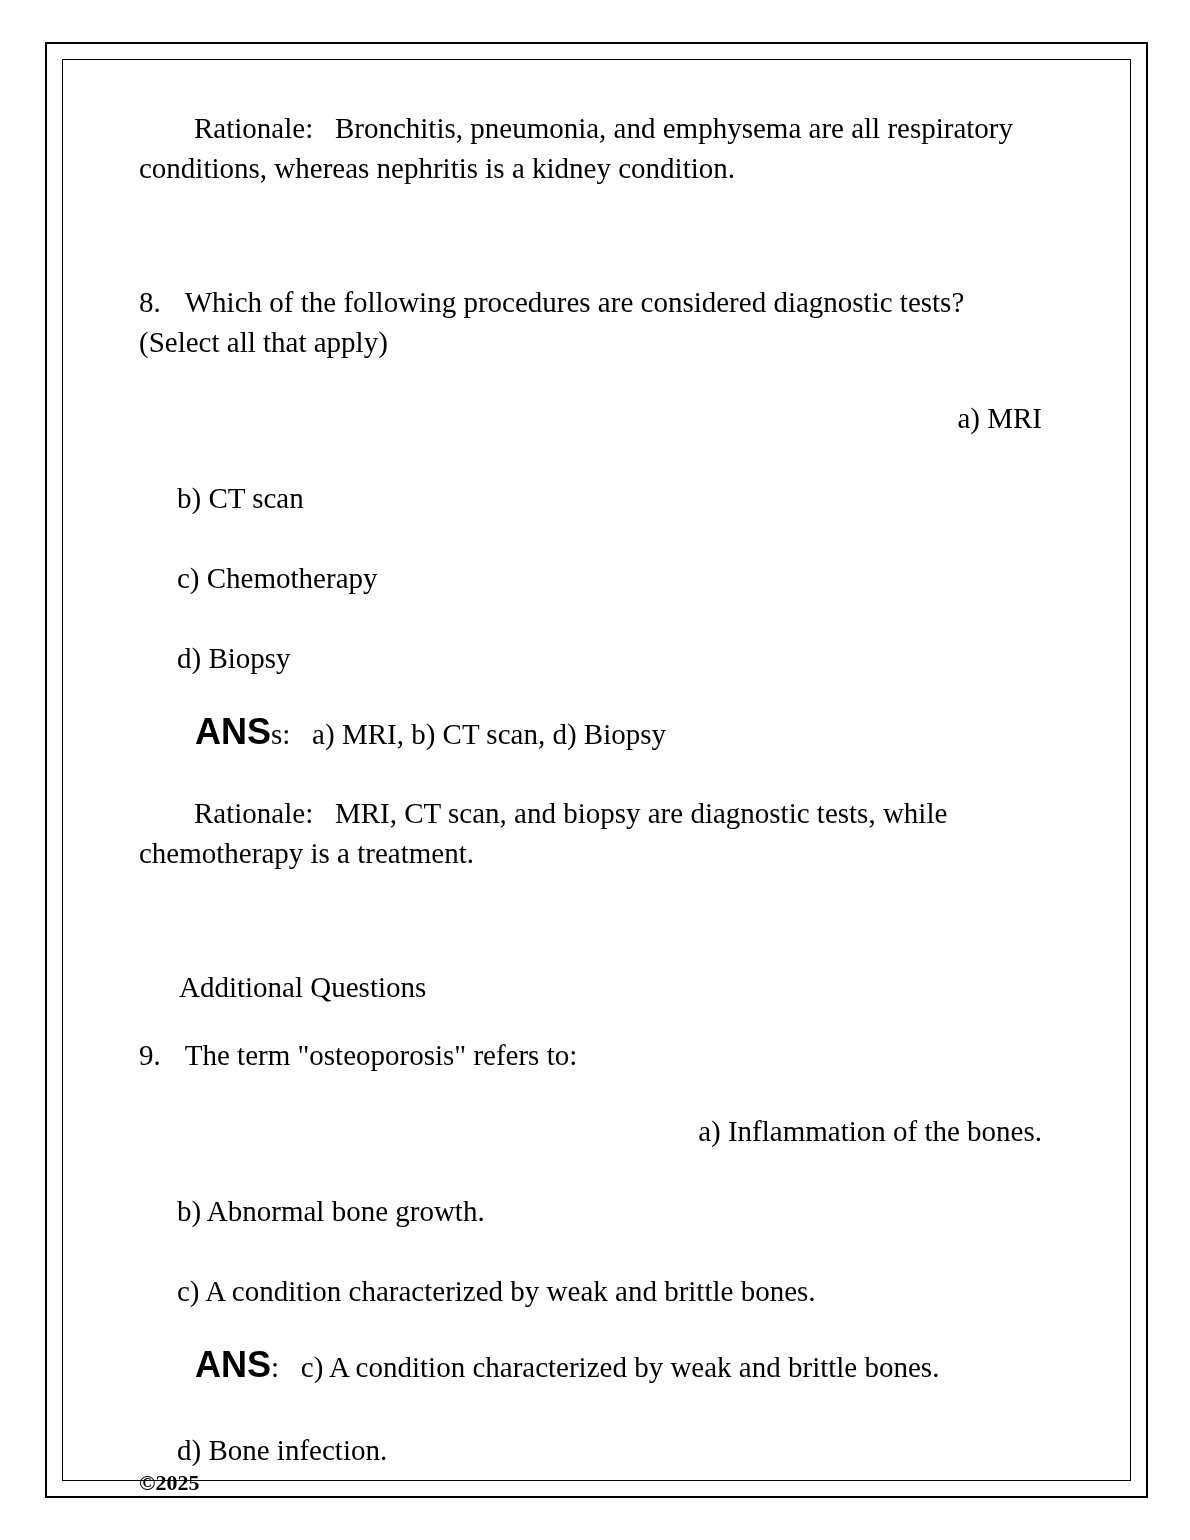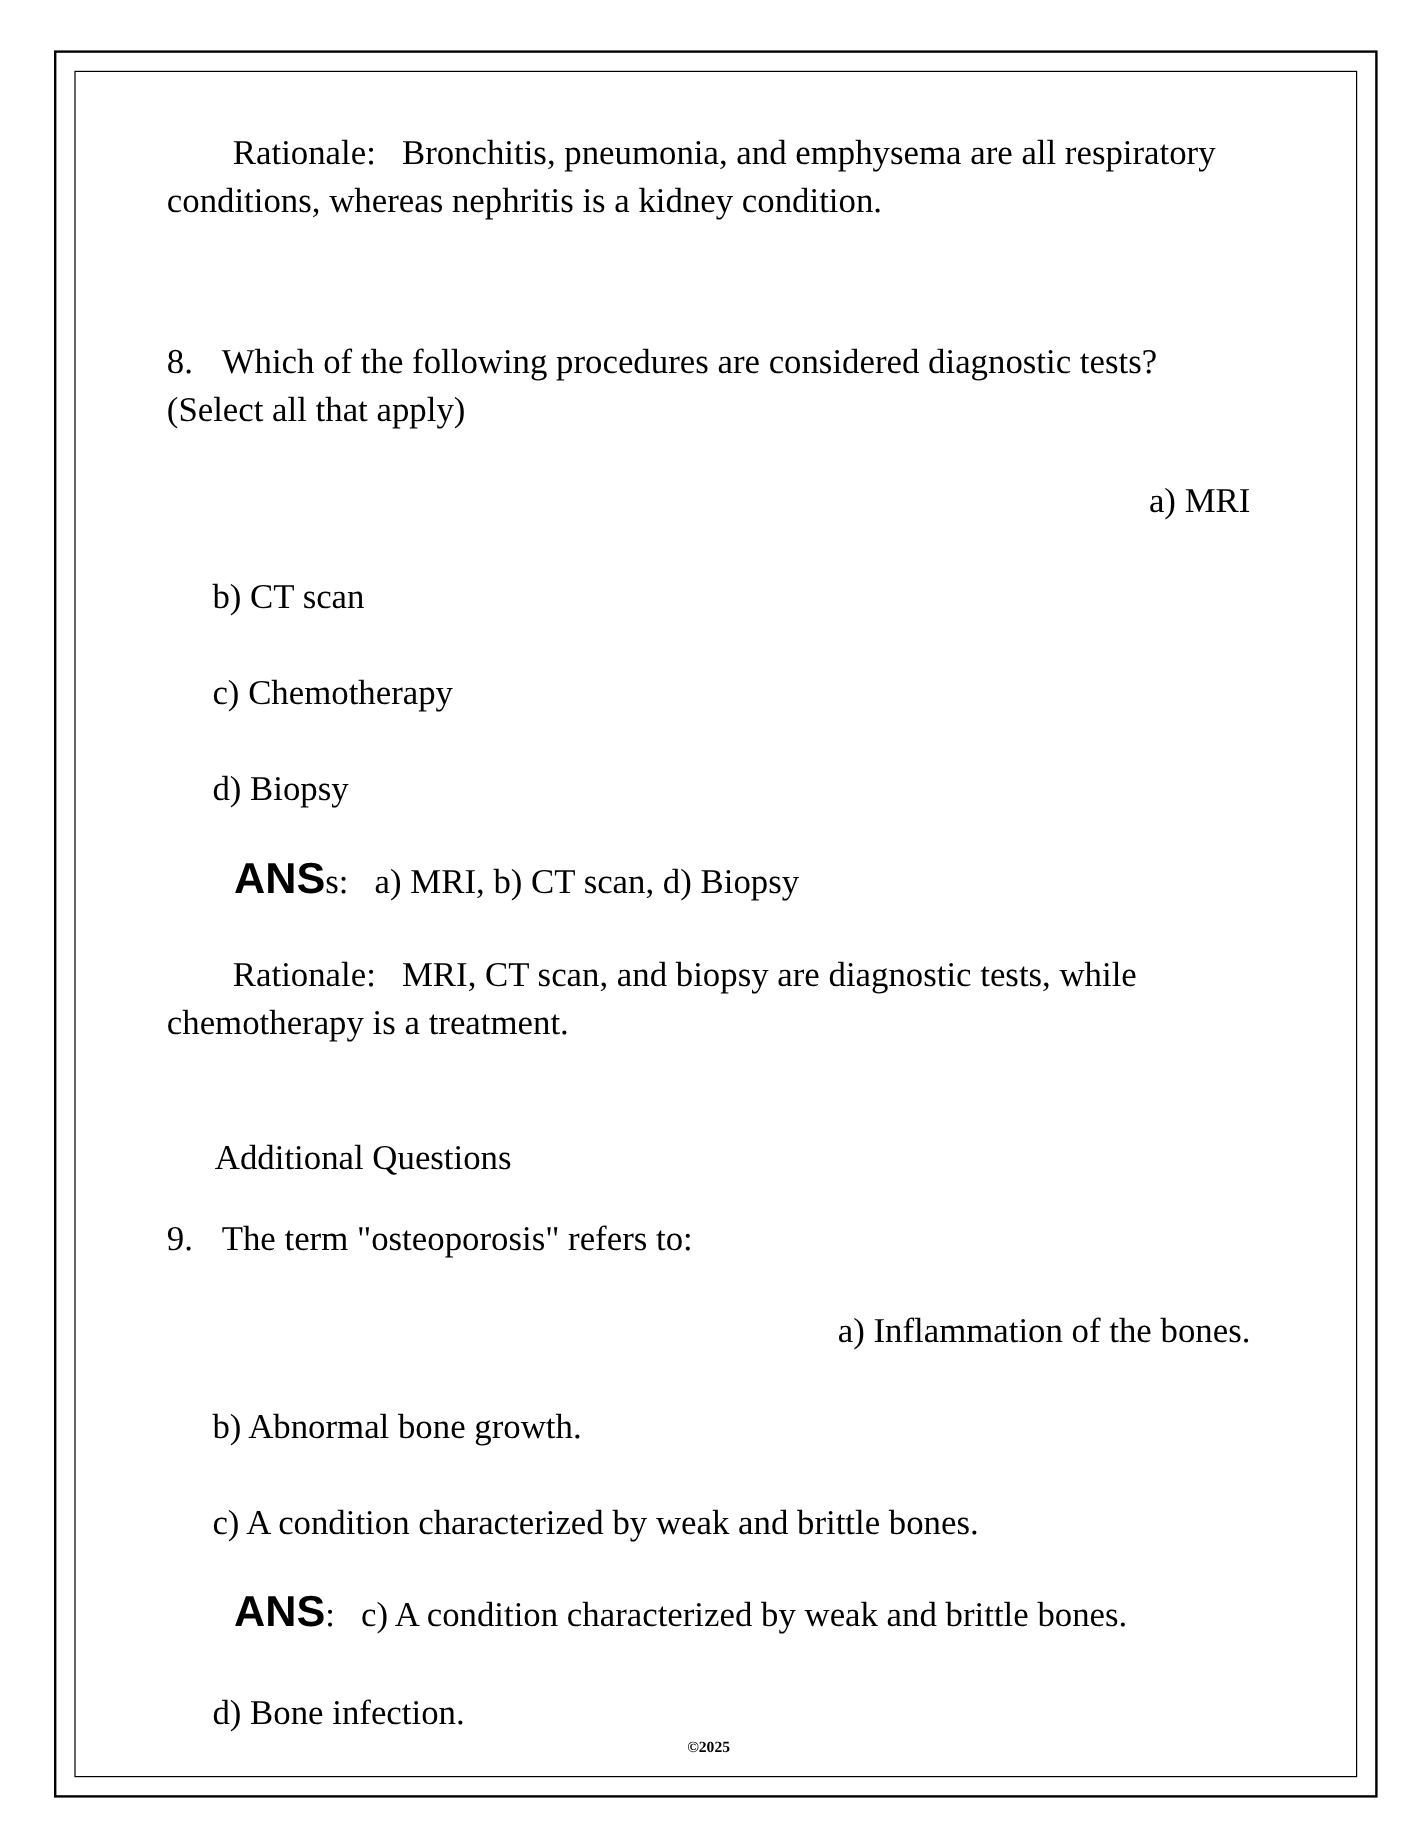--- a/index.html
+++ b/index.html
@@ -57,27 +57,27 @@
   .ans-label {
     font-family: "Liberation Sans", sans-serif;
     font-weight: 700;
     font-size: 36px;
   }
   .gap-large { margin-top: 94px; }
   .gap-med   { margin-top: 36px; }
   .gap-opt1  { margin-top: 36px; text-align: right; }
   .section-heading {
     margin-left: 40px;
-    margin-top: 72px;
+    margin-top: 94px;
   }
   .q-after-heading { margin-top: 28px; }
   .footer {
     margin-top: auto;
-    text-align: center;
-    font-size: 13px;
+    text-align: left;
+    font-size: 22px;
     font-weight: 700;
     font-family: "Liberation Serif", serif;
     padding-bottom: 4px;
   }
 </style>
 </head>
 <body>
 
 <div class="page">
   <div class="frame-outer">

